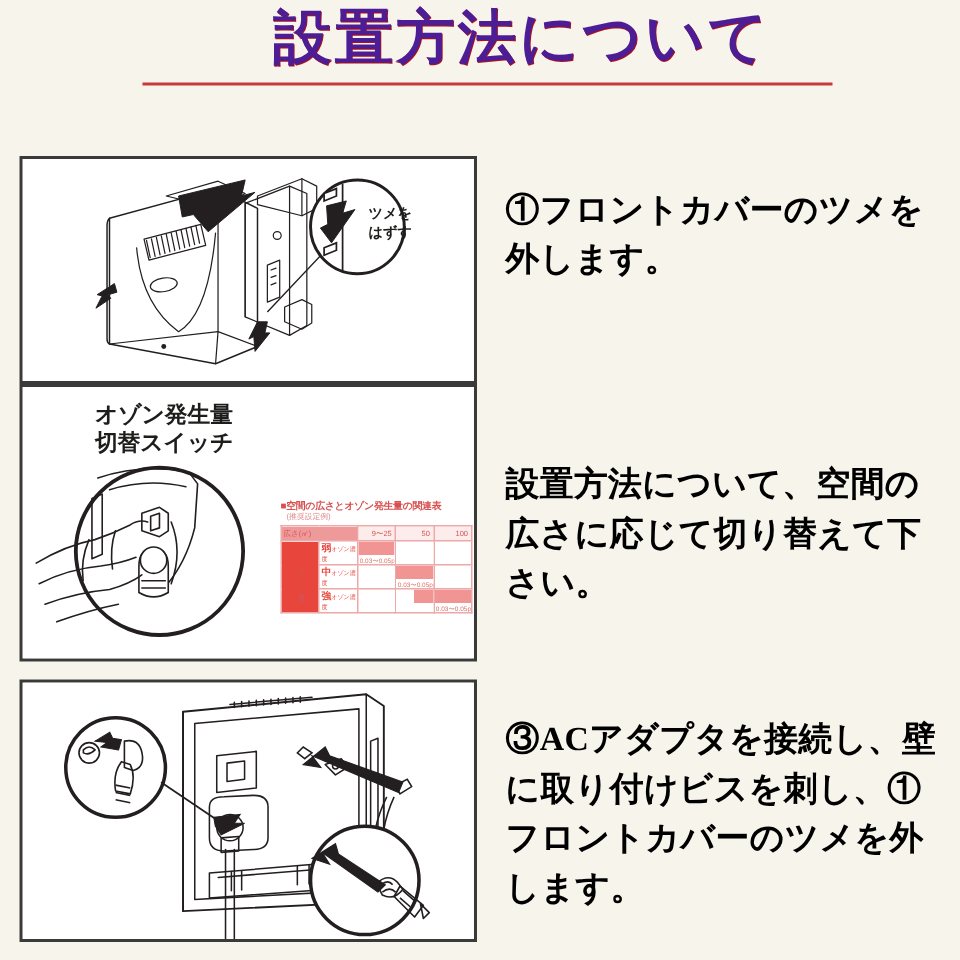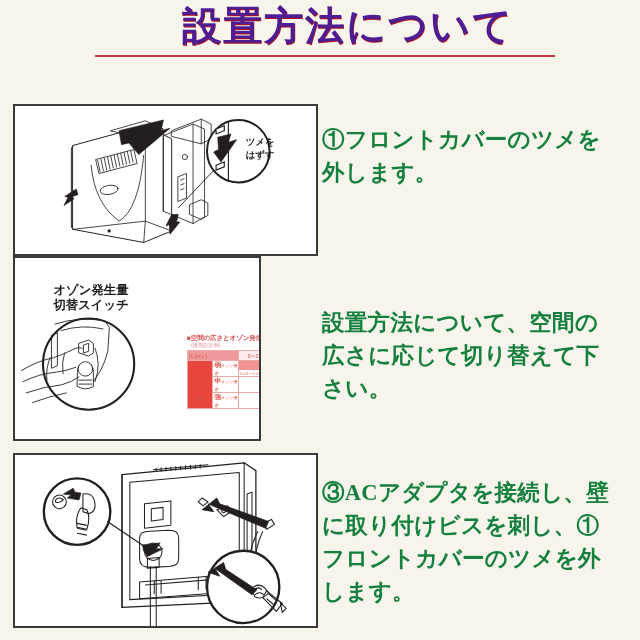--- a/index.html
+++ b/index.html
@@ -49,31 +49,31 @@
   
   .panel {
     position: absolute;
     left: 13px;
     background: #ffffff;
     border: 2px solid #3a3a38;
     box-sizing: border-box;
     overflow: hidden;
   }
   #panel-1 { top: 63px;  width: 305px; height: 152px; margin-top: 41px; }
-  #panel-2 { top: 256px; width: 248px; height: 185px; }
+  #panel-2 { top: 256px; width: 305px; height: 185px; }
   #panel-3 { top: 453px; width: 305px; height: 175px; }
 
   .panel-svg { display:block; width:100%; height:100%; }
 
   
   .step-text {
     position: absolute;
-    left: 322px;
+    left: 337px;
     width: 296px;
-    color: #15803d;
+    color: #000000;
     font-family: "Liberation Serif", "DejaVu Serif", serif;
     font-size: 22.5px;
     line-height: 33px;
     letter-spacing: 0.3px;
     font-weight: bold;
     text-align: left;
   }
   #step-1 { top: 123px; }
   #step-2 { top: 306px; }
   #step-3 { top: 476px; }

